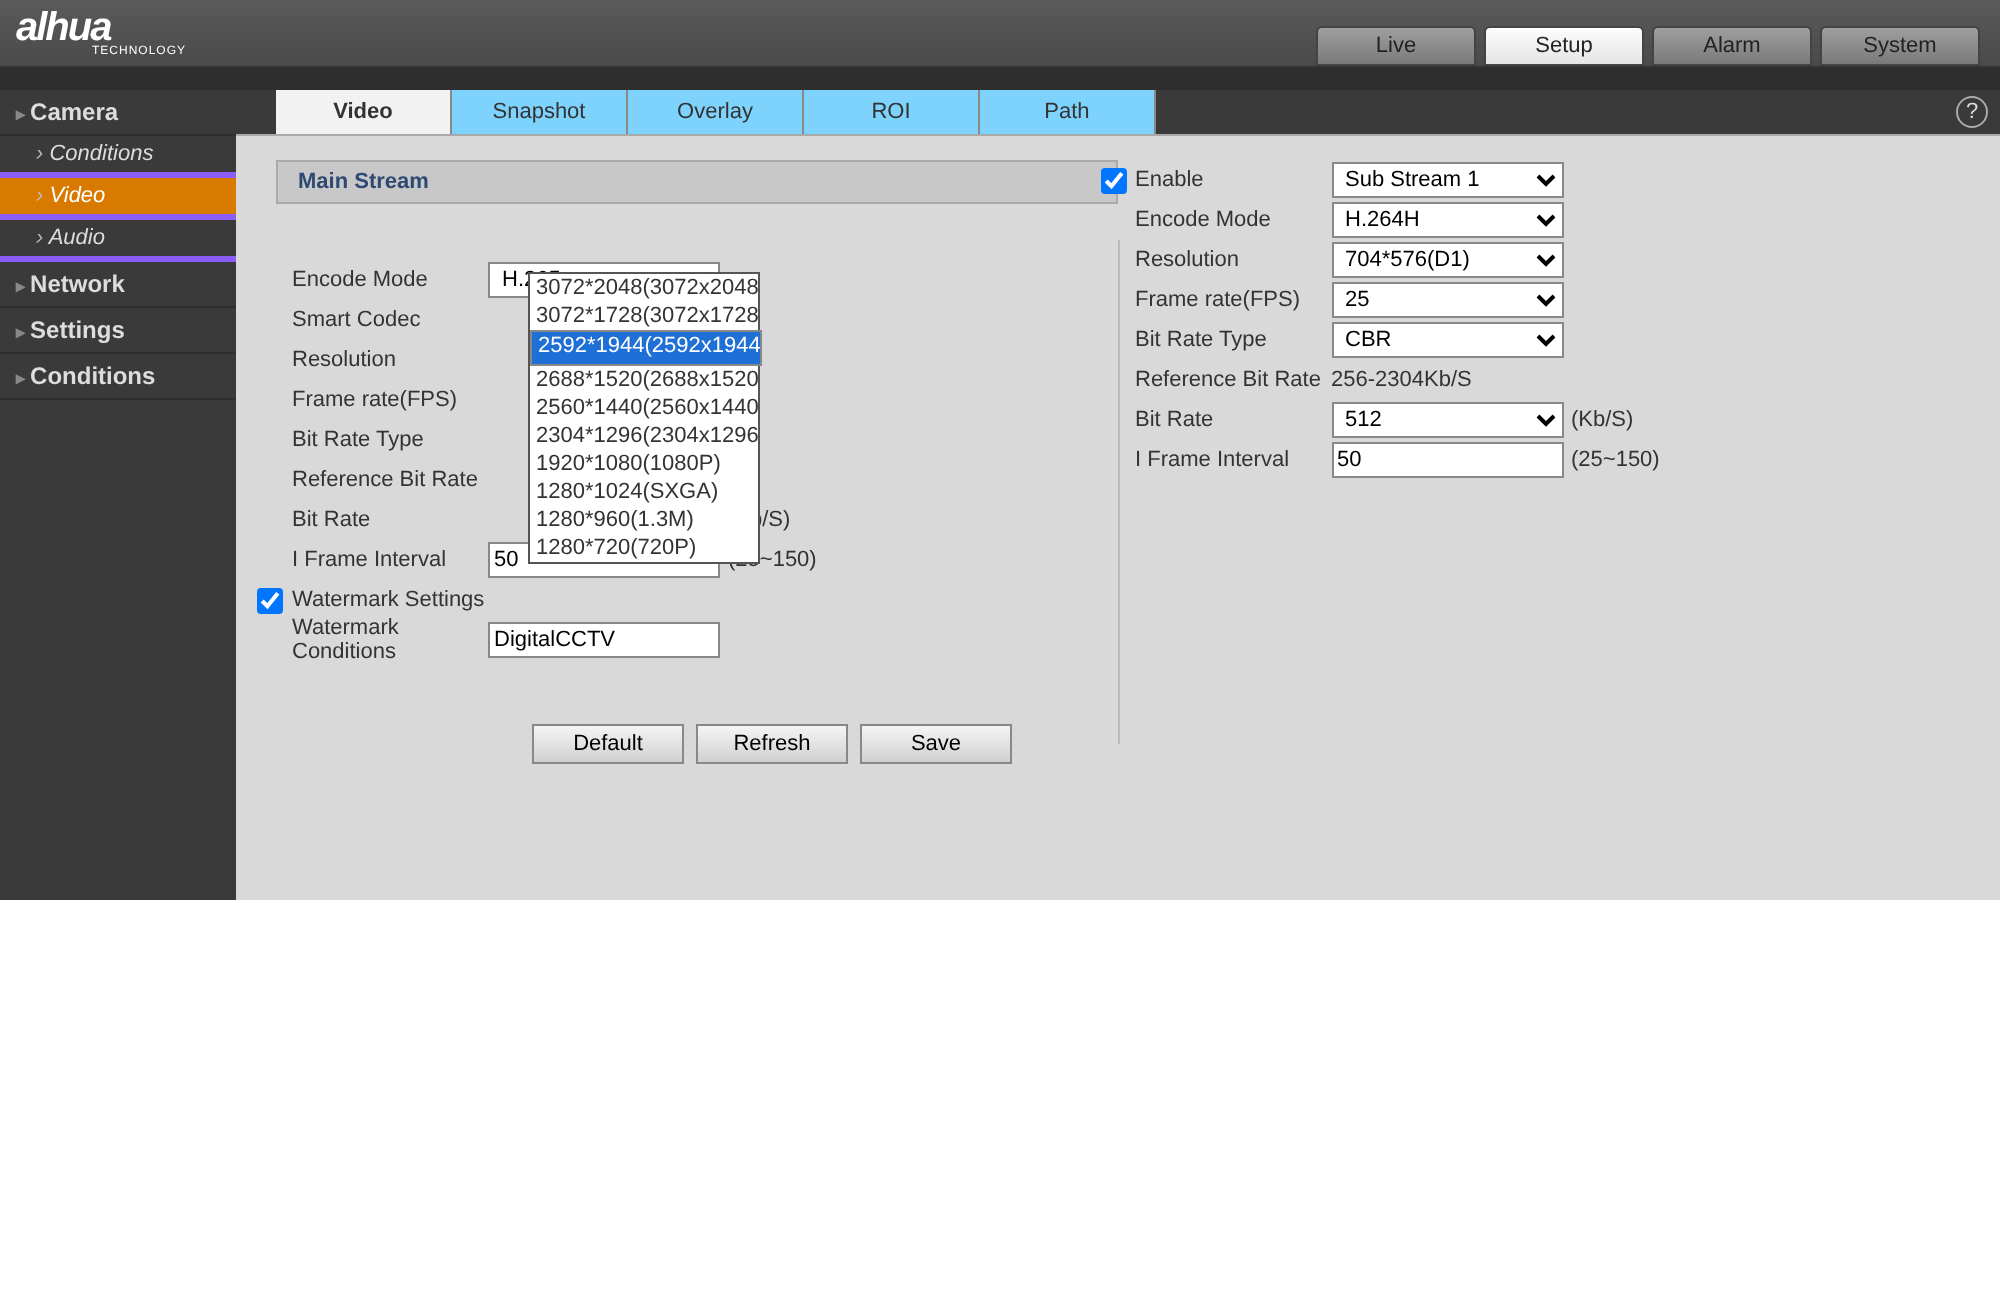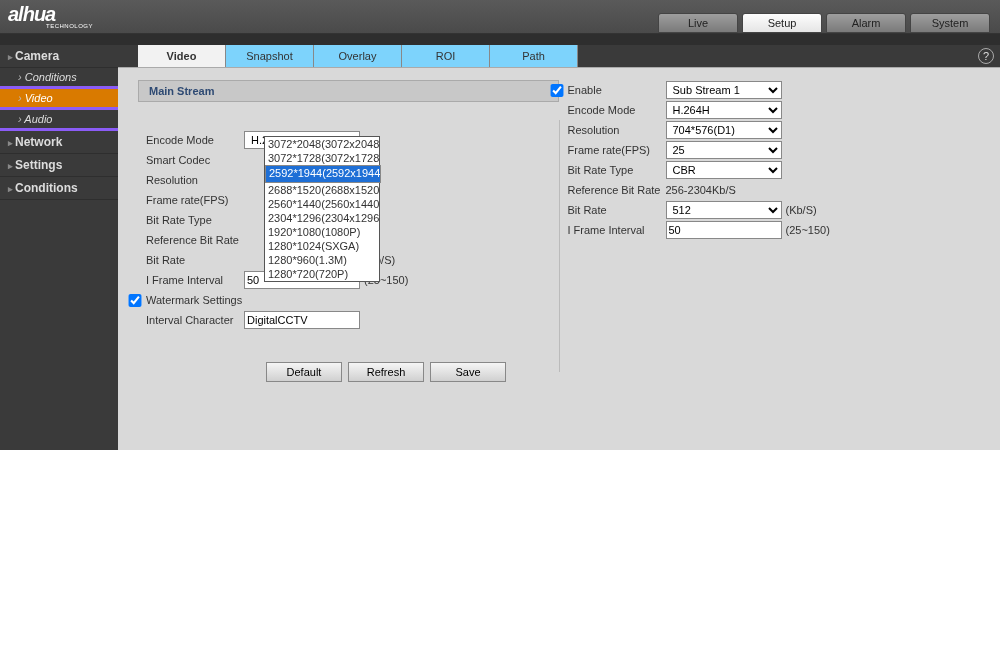--- a/index.html
+++ b/index.html
@@ -270,21 +270,21 @@
         <div class="row">
           <label>I Frame Interval</label>
           <input class="txt" value="50" style="">
           <span class="unit">(25~150)</span>
         </div>
         <div class="row">
           <input type="checkbox" class="ck" checked="" style="">
           <label>Watermark Settings</label>
         </div>
         <div class="row">
-          <label>Interval Character</label>
+          <label>Watermark Conditions</label>
           <input class="txt" value="DigitalCCTV" style="">
         </div>
 
         <div class="dropdown">
           <div class="dd-item">3072*2048(3072x2048)</div>
           <div class="dd-item">3072*1728(3072x1728)</div>
           <div class="dd-item sel">2592*1944(2592x1944)</div>
           <div class="dd-item">2688*1520(2688x1520)</div>
           <div class="dd-item">2560*1440(2560x1440)</div>
           <div class="dd-item">2304*1296(2304x1296)</div>

